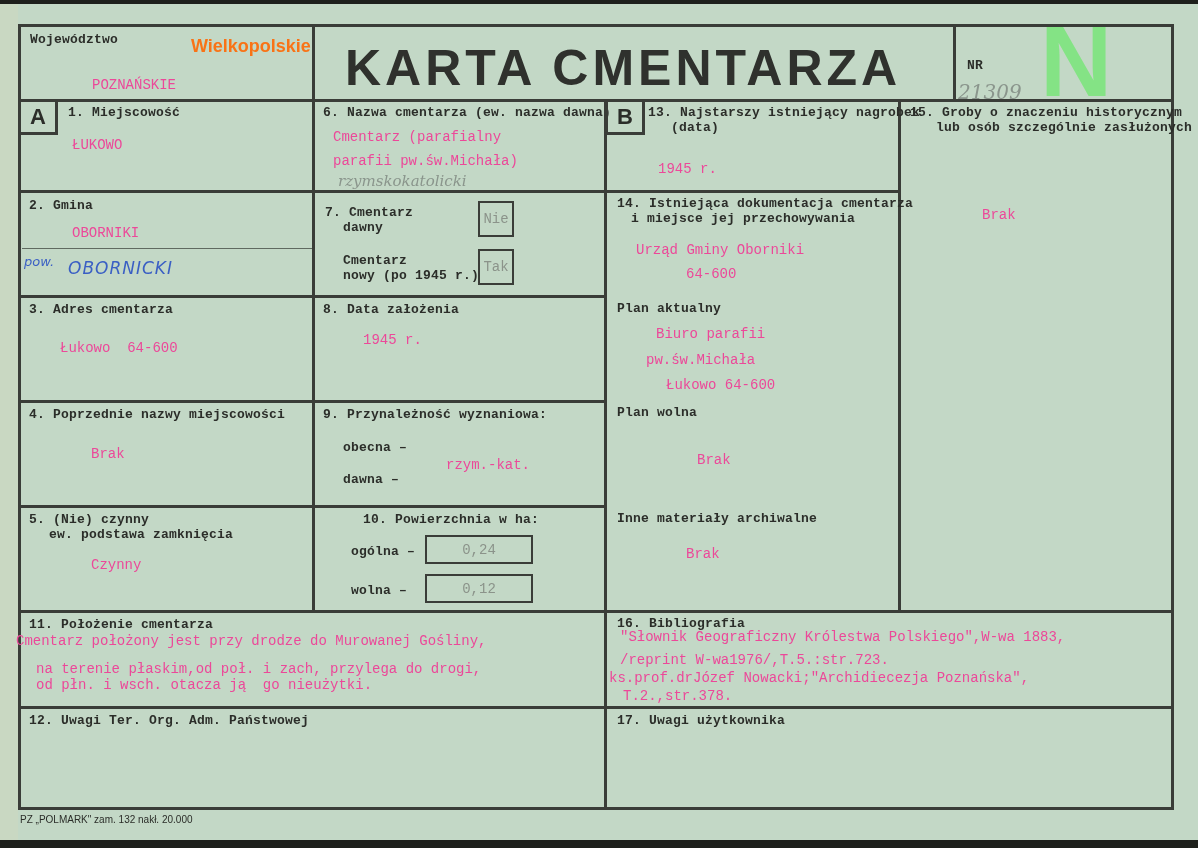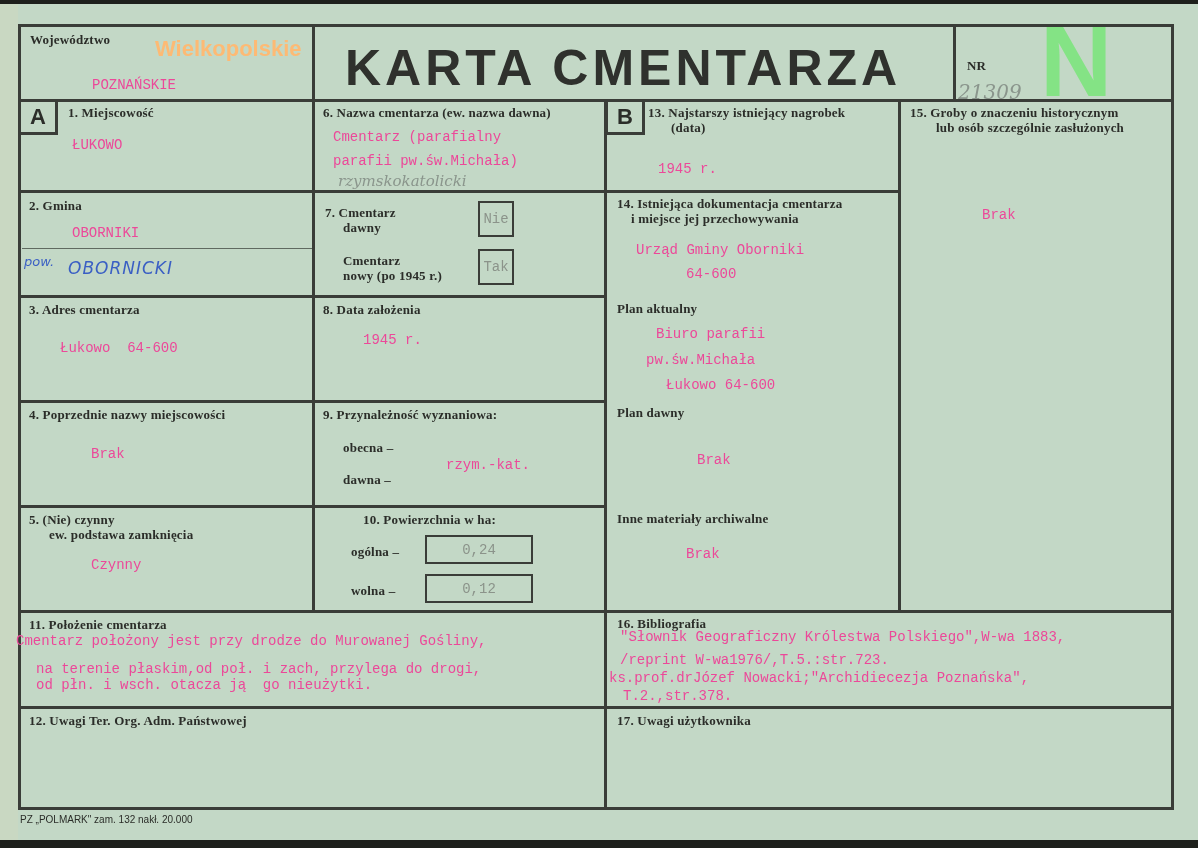--- a/index.html
+++ b/index.html
@@ -3,28 +3,28 @@
 <meta charset="utf-8">
 <style>
   html,body{margin:0;padding:0;}
   body{width:1198px;height:848px;background:#1e201c;position:relative;overflow:hidden;font-family:"Liberation Sans",sans-serif;}
   .card{position:absolute;left:0;top:4px;width:1198px;height:836px;background:#c3d8c6;}
   .card::after{content:"";position:absolute;left:0;top:0;width:18px;height:100%;background:#c9d8c2;}
   .frame{position:absolute;border:3px solid #3a3d38;box-sizing:border-box;}
   .hl{position:absolute;height:3px;background:#3a3d38;}
   .vl{position:absolute;width:3px;background:#3a3d38;}
   .thin{position:absolute;height:1px;background:#5f6a60;}
-  .lbl{position:absolute;font-family:Liberation Serif, serif;font-weight:bold;font-size:13px;color:#2b2d29;line-height:15px;letter-spacing:0.2px;}
+  .lbl{position:absolute;font-family:Liberation Mono, monospace;font-weight:bold;font-size:13px;color:#2b2d29;line-height:15px;letter-spacing:0.2px;}
   .typed{position:absolute;font-family:"Liberation Mono",monospace;font-size:14px;color:#ec4899;line-height:18px;white-space:pre;}
   .hand{position:absolute;font-family:"DejaVu Sans",sans-serif;font-style:italic;color:#3a5fc4;}
   .pencil{position:absolute;font-family:"DejaVu Serif",serif;font-style:italic;color:#8a958c;text-align:center;}
   .letterbox{position:absolute;border:3px solid #3a3d38;box-sizing:border-box;font-weight:bold;font-size:22px;color:#2b2d29;display:flex;align-items:center;justify-content:center;}
   .smallbox{position:absolute;border:2px solid #3a3d38;box-sizing:border-box;font-family:"Liberation Mono",monospace;font-size:14px;color:#8b938a;display:flex;align-items:center;justify-content:center;}
   .title{position:absolute;font-weight:bold;font-size:50px;color:#2f312d;letter-spacing:4px;line-height:60px;}
-  .stamp{position:absolute;font-weight:bold;color:#fdba74;font-size:22px;}
+  .stamp{position:absolute;font-weight:bold;color:#f97316;font-size:18px;margin-left:36px;}
   .nstamp{position:absolute;font-weight:bold;color:#7ee57e;font-size:100px;line-height:90px;opacity:0.9;}
   .footer{position:absolute;font-size:10px;color:#2b2d29;}
 </style>
 </head>
 <body>
 
 <div class="card"></div>
 
 <div class="frame" style="left:18px;top:24px;width:1156px;height:786px;"></div>
 <div class="vl" style="left:312px;top:24px;height:76px;"></div>
@@ -112,21 +112,21 @@
 <div class="lbl" style="left:617px;top:196px;">14. Istniejąca dokumentacja cmentarza</div>
 <div class="lbl" style="left:631px;top:211px;">i miejsce jej przechowywania</div>
 <div class="typed" style="left:636px;top:241px;">Urząd Gminy Oborniki</div>
 <div class="typed" style="left:686px;top:265px;">64-600</div>
 
 <div class="lbl" style="left:617px;top:301px;">Plan aktualny</div>
 <div class="typed" style="left:656px;top:325px;">Biuro parafii</div>
 <div class="typed" style="left:646px;top:351px;">pw.św.Michała</div>
 <div class="typed" style="left:666px;top:376px;">Łukowo 64-600</div>
 
-<div class="lbl" style="left:617px;top:405px;">Plan dawny</div>
+<div class="lbl" style="left:617px;top:405px;">Plan wolna</div>
 <div class="typed" style="left:697px;top:451px;">Brak</div>
 
 <div class="lbl" style="left:617px;top:511px;">Inne materiały archiwalne</div>
 <div class="typed" style="left:686px;top:545px;">Brak</div>
 
 <div class="lbl" style="left:910px;top:105px;">15. Groby o znaczeniu historycznym</div>
 <div class="lbl" style="left:936px;top:120px;">lub osób szczególnie zasłużonych</div>
 <div class="typed" style="left:982px;top:206px;">Brak</div>
 
 <div class="lbl" style="left:617px;top:616px;">16. Bibliografia</div>

